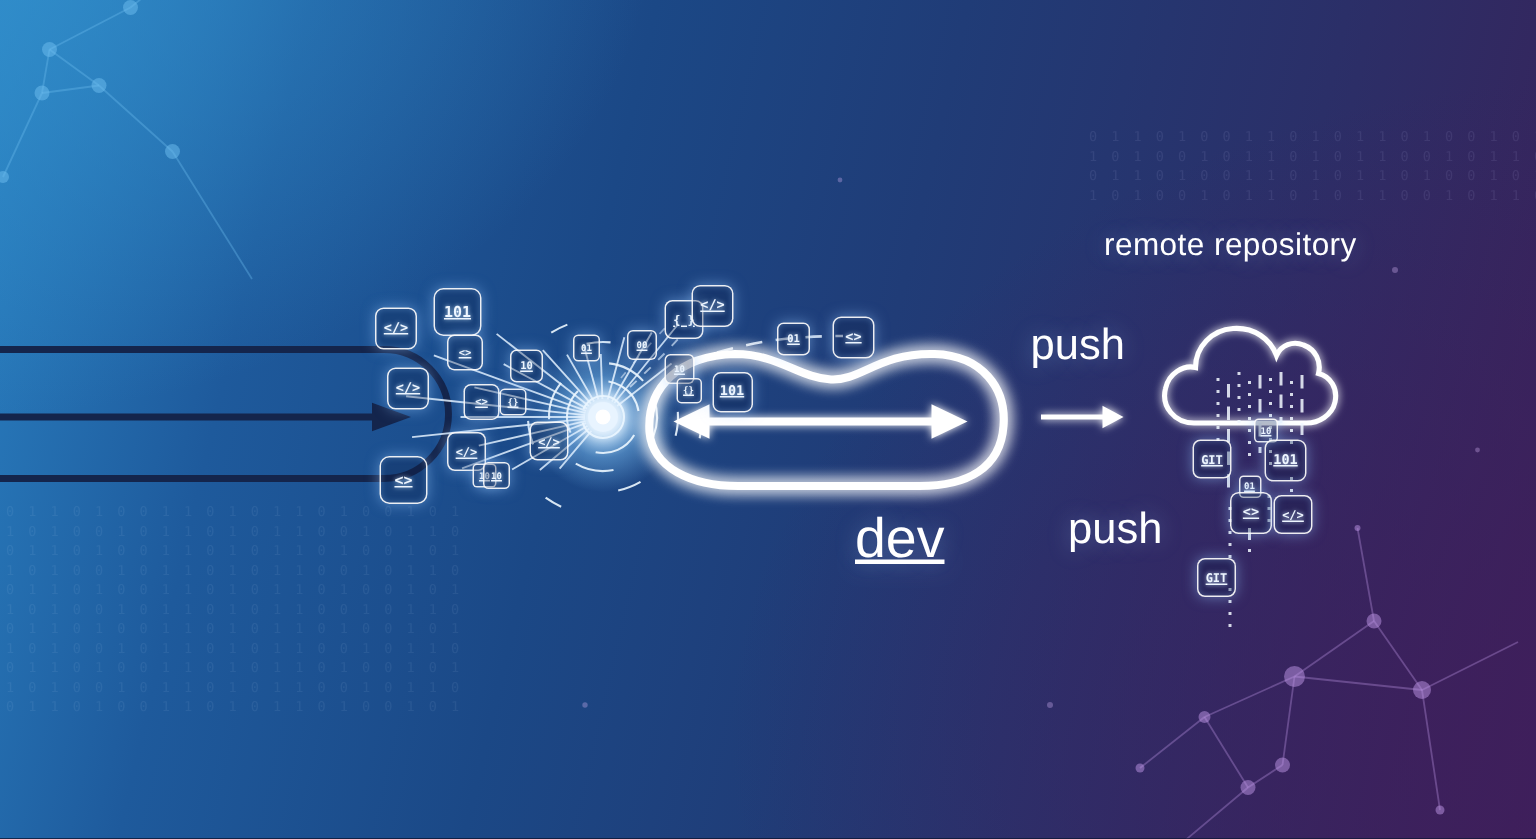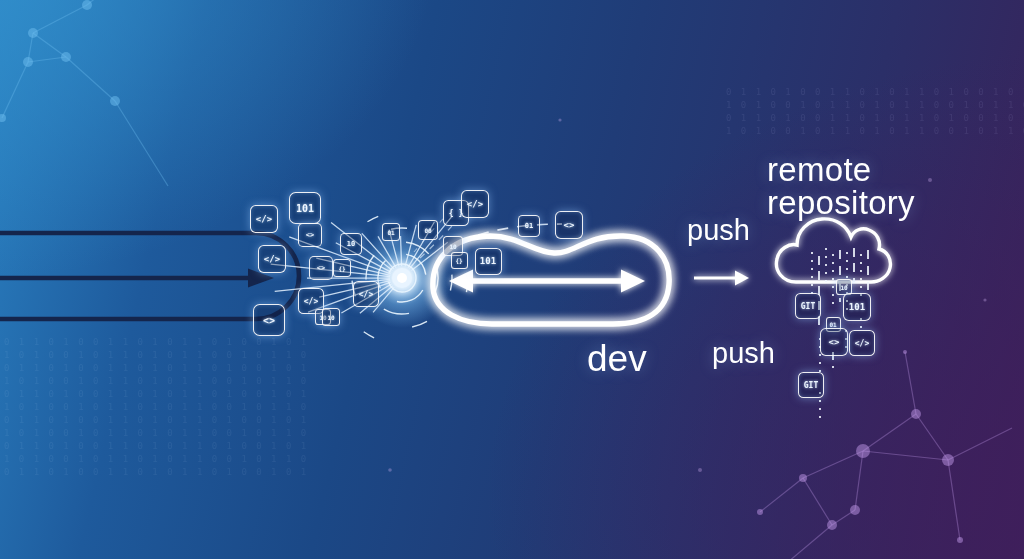--- a/index.html
+++ b/index.html
@@ -7,31 +7,32 @@
     position:relative;width:1024px;height:559px;overflow:hidden;
     font-family:"Liberation Sans",sans-serif;
     background:
       radial-gradient(820px 560px at -4% -8%, rgba(50,145,205,.85), rgba(50,145,205,0) 58%),
       radial-gradient(1000px 720px at 108% 88%, rgba(64,30,92,.9), rgba(64,30,92,0) 62%),
       linear-gradient(103deg,#2a80c1 0%,#1e5a9c 18%,#1b4886 38%,#203c77 56%,#2b2f68 78%,#3a2158 100%);
   }
   svg.scene{position:absolute;left:0;top:0;}
   .label{position:absolute;color:#ffffff;text-shadow:0 0 14px rgba(160,210,255,.35);line-height:1;}
   .label-main{left:202px;top:344px;font-size:37px;}
-  .label-dev{left:587px;top:340px;font-size:37px;}
+  .label-dev{left:570px;top:340px;font-size:37px;text-decoration:underline;}
   .label-push-top{left:687px;top:216px;font-size:29px;}
   .label-push-bottom{left:712px;top:339px;font-size:29px;}
-  .label-remote{left:767px;top:153px;font-size:33px;letter-spacing:.3px;}
+  .label-remote{left:736px;top:153px;font-size:21px;letter-spacing:.3px;}
   .badge{
     position:absolute;display:flex;align-items:center;justify-content:center;
     color:#eef6ff;border:1.6px solid rgba(255,255,255,.92);
     background:rgba(13,30,70,.30);
     box-shadow:0 0 9px rgba(150,200,255,.5), inset 0 0 4px rgba(150,200,255,.3);
     font-family:"DejaVu Sans Mono",monospace;font-weight:bold;
     text-shadow:0 0 3px rgba(200,230,255,.9);
+    text-decoration:underline;
   }
   .binary{position:absolute;white-space:pre;font-family:"DejaVu Sans Mono",monospace;
     font-size:9px;line-height:13px;color:#d4e8ff;letter-spacing:2px;}
   .binary-left{left:4px;top:336px;opacity:.07;}
   .binary-right{left:726px;top:86px;opacity:.09;color:#cfd0ff;}
 </style>
 </head>
 <body>
 
 <div class="canvas">

